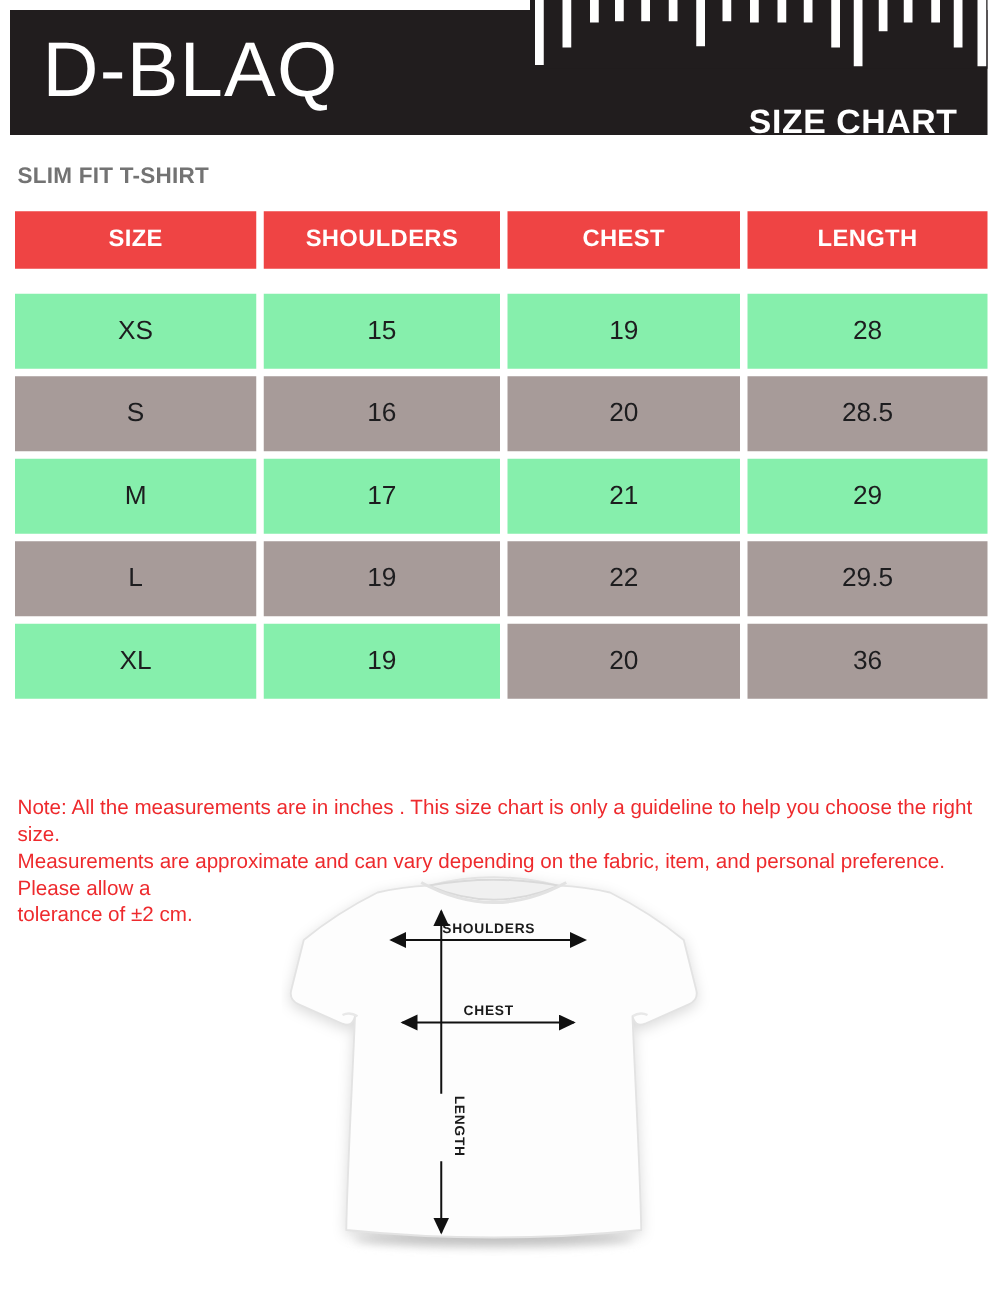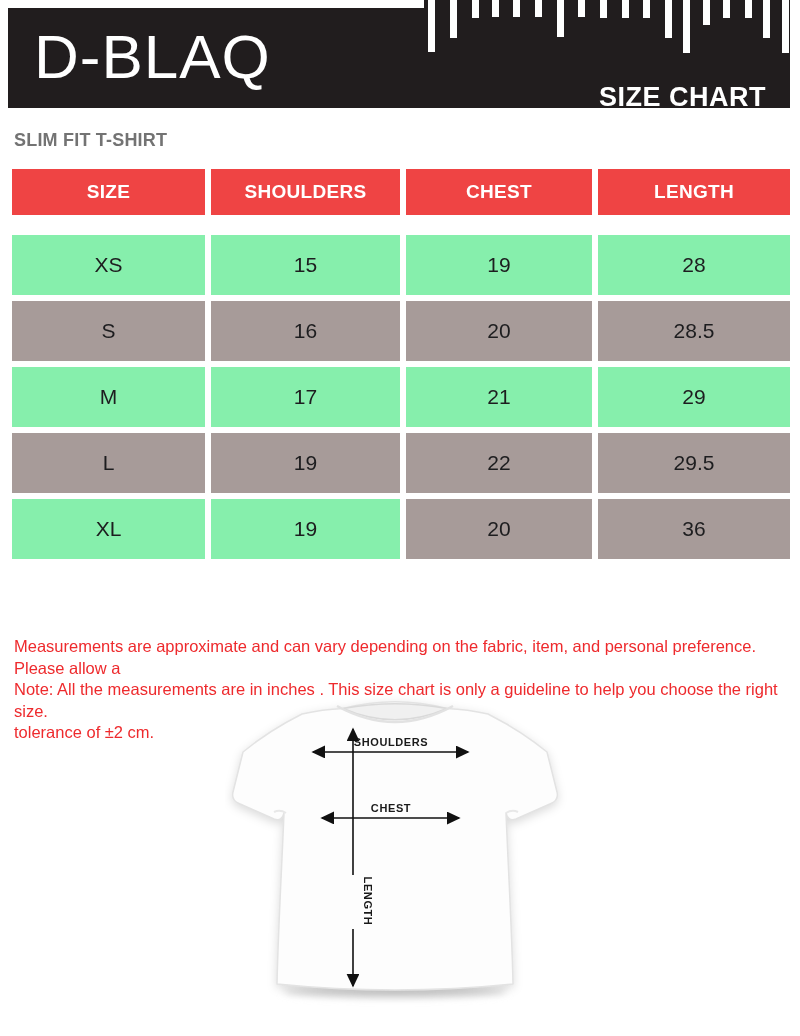--- a/index.html
+++ b/index.html
@@ -103,22 +103,22 @@
     <div class="cell dark">29.5</div>
 
     <div class="cell light">XL</div>
     <div class="cell light">19</div>
 
     <div class="cell dark">20</div>
     <div class="cell dark">36</div>
   </div>
 
   <div class="note">
+    <div>Note:  All the measurements are in inches . This size chart is only a guideline to help you choose the right size.</div>
     <div>Measurements are approximate and can vary depending on the fabric, item, and personal preference. Please allow a</div>
-    <div>Note:  All the measurements are in inches . This size chart is only a guideline to help you choose the right size.</div>
     <div>tolerance of ±2 cm.</div>
   </div>
 
   <div class="diagram">
     <svg width="350" height="320" viewBox="0 0 350 320">
       <defs>
         <marker id="ah" markerWidth="10" markerHeight="9" refX="7.5" refY="4" orient="auto-start-reverse">
           <path d="M0,0 L8.5,4 L0,8 Z" fill="#111111"></path>
         </marker>
         <filter id="blur4" x="-50%" y="-300%" width="200%" height="700%">

